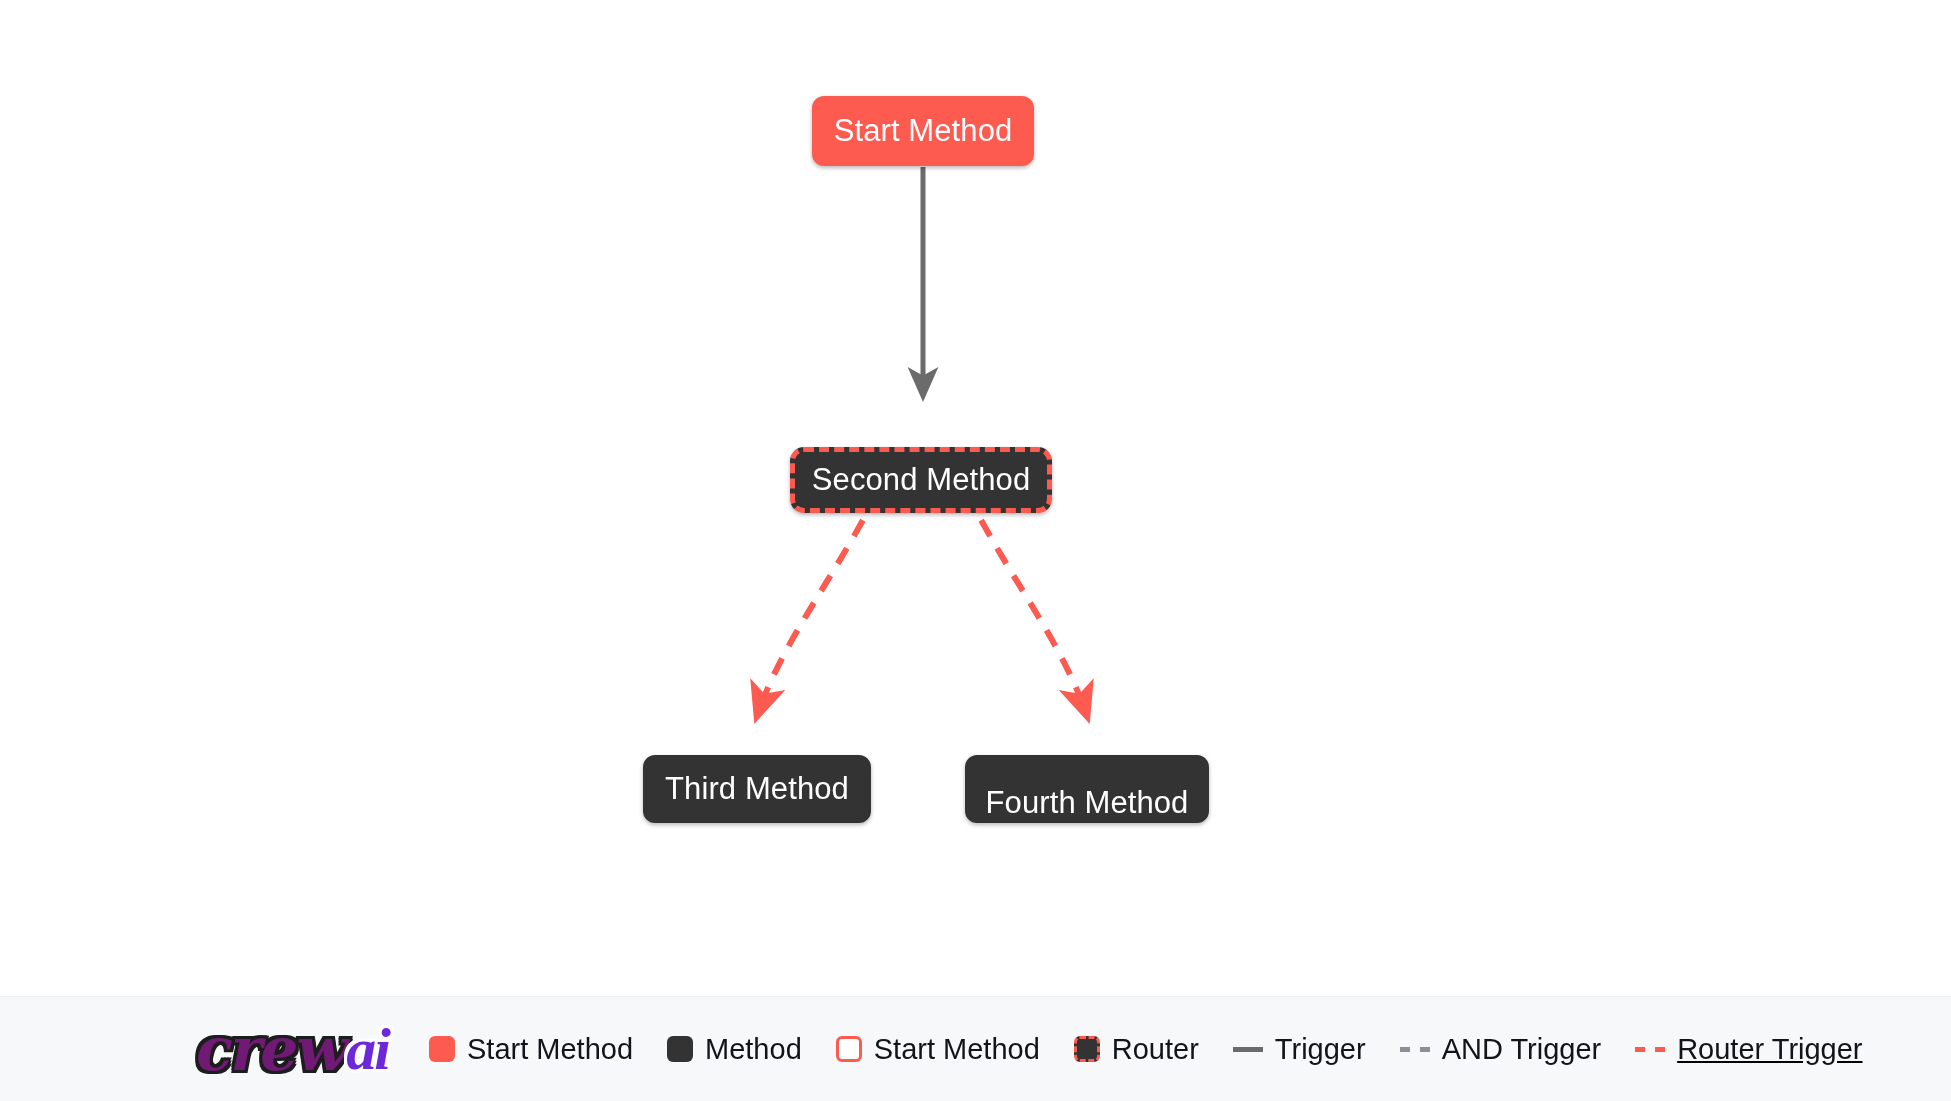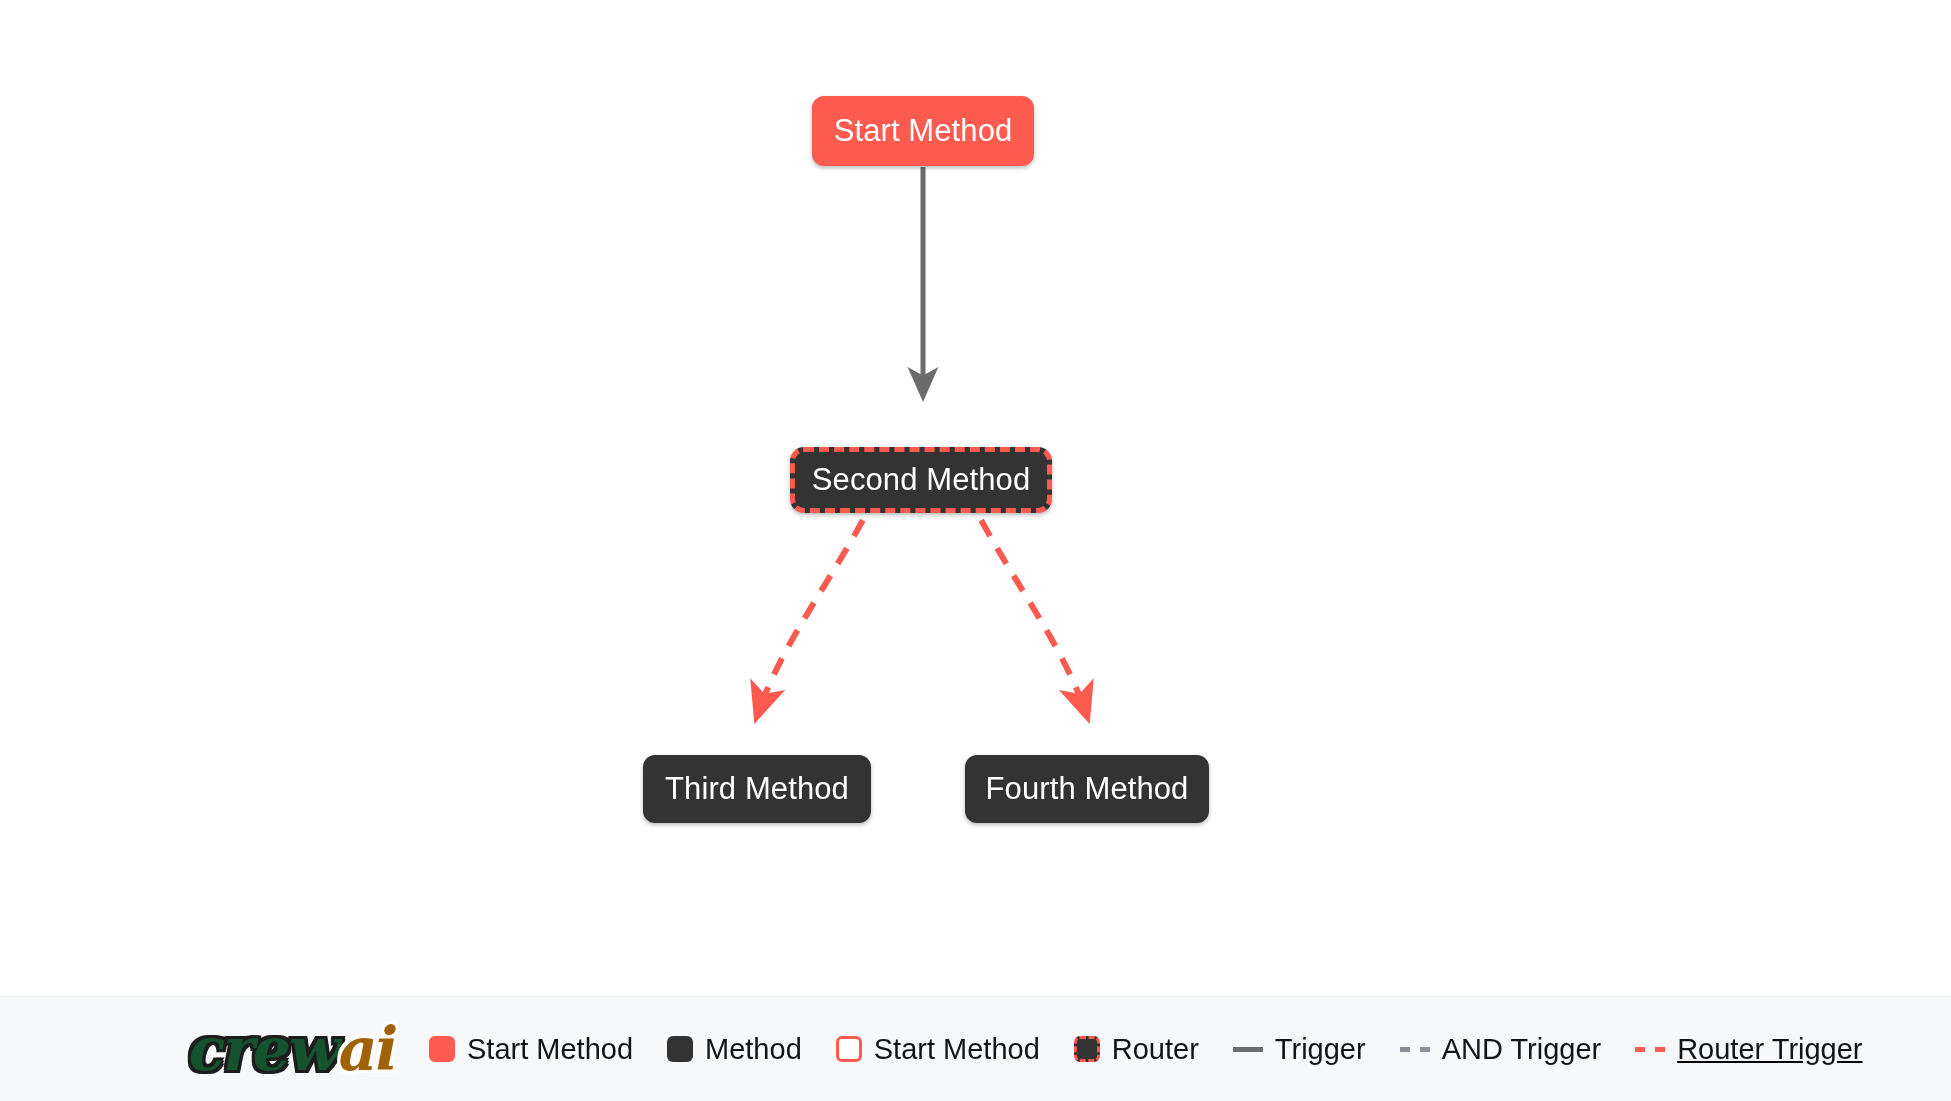--- a/index.html
+++ b/index.html
@@ -105,35 +105,36 @@
     font-family: "DejaVu Serif", serif;
     font-style: italic;
     font-weight: bold;
     font-size: 60px;
     line-height: 1;
     letter-spacing: -2px;
     -webkit-text-stroke: 0px;
   }
 
   .logo-crew {
-    color: #14532d;
+    color: #701a75;
     text-shadow:
       -3px -3px 0 #1d1d1d,  3px -3px 0 #1d1d1d,
       -3px  3px 0 #1d1d1d,  3px  3px 0 #1d1d1d,
       -3px  0px 0 #1d1d1d,  3px  0px 0 #1d1d1d,
        0px -3px 0 #1d1d1d,  0px  3px 0 #1d1d1d;
   }
 
   .logo-ai {
-    color: #a16207;
+    color: #6d28d9;
     text-shadow:
       -3px -3px 0 #ffffff,  3px -3px 0 #ffffff,
       -3px  3px 0 #ffffff,  3px  3px 0 #ffffff,
       -3px  0px 0 #ffffff,  3px  0px 0 #ffffff,
        0px -3px 0 #ffffff,  0px  3px 0 #ffffff;
+    font-family: Liberation Serif, serif;
   }
 
   .legend-item {
     display: flex;
     align-items: center;
     margin-right: 34px;
   }
 
   .legend-item:last-child { margin-right: 0; text-decoration: underline; }
 
@@ -196,21 +197,21 @@
     </div>
 
     <div class="node node-router" style="left:790px; top:423px; width:262px; height:66px;margin-top:24px;">
       <span>Second Method</span>
     </div>
 
     <div class="node node-method" style="left:643px; top:755px; width:228px; height:68px;">
       <span>Third Method</span>
     </div>
 
-    <div class="node node-method" style="left:965px; top:755px; width:244px; height:68px;">
+    <div class="node node-method" style="left:965px; top:755px; width:244px; height:68px;align-items:flex-end;">
       <span>Fourth Method</span>
     </div>
 
   </div>
 
   <div id="footer">
     <div id="legend-row">
 
       <div class="logo">
         <span class="logo-text logo-crew">crew</span>

